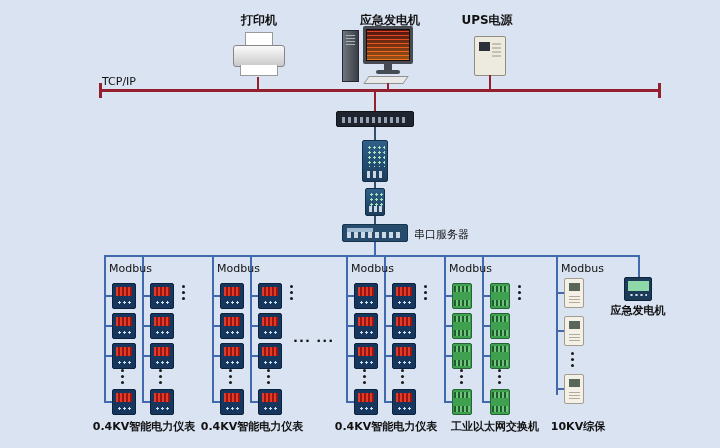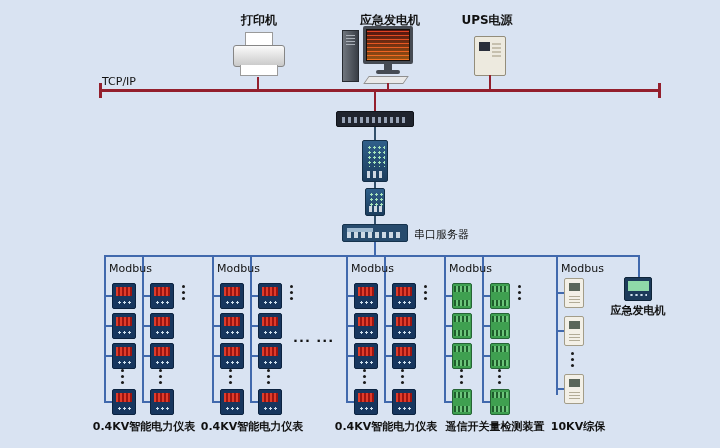--- a/index.html
+++ b/index.html
@@ -241,16 +241,16 @@
     <div class="prot" style="left:8px;top:119px"></div>
   </div>
 
   <div class="vline blue" style="left:638px;top:257px;height:20px"></div>
   <div class="genctl"></div>
   <div class="lbl" style="left:583px;top:303px;width:110px;font-size:11px">应急发电机</div>
 
   <div class="lbl" style="left:84px;top:419px;width:120px;font-size:11px">0.4KV智能电力仪表</div>
   <div class="lbl" style="left:192px;top:419px;width:120px;font-size:11px">0.4KV智能电力仪表</div>
   <div class="lbl" style="left:326px;top:419px;width:120px;font-size:11px">0.4KV智能电力仪表</div>
-  <div class="lbl" style="left:430px;top:419px;width:130px;font-size:11px">遥信开关量检测装置</div>
+  <div class="lbl" style="left:430px;top:419px;width:130px;font-size:11px">工业以太网交换机</div>
   <div class="lbl" style="left:538px;top:419px;width:80px;font-size:11px">10KV综保</div>
 
 </div>
 
 </body></html>

